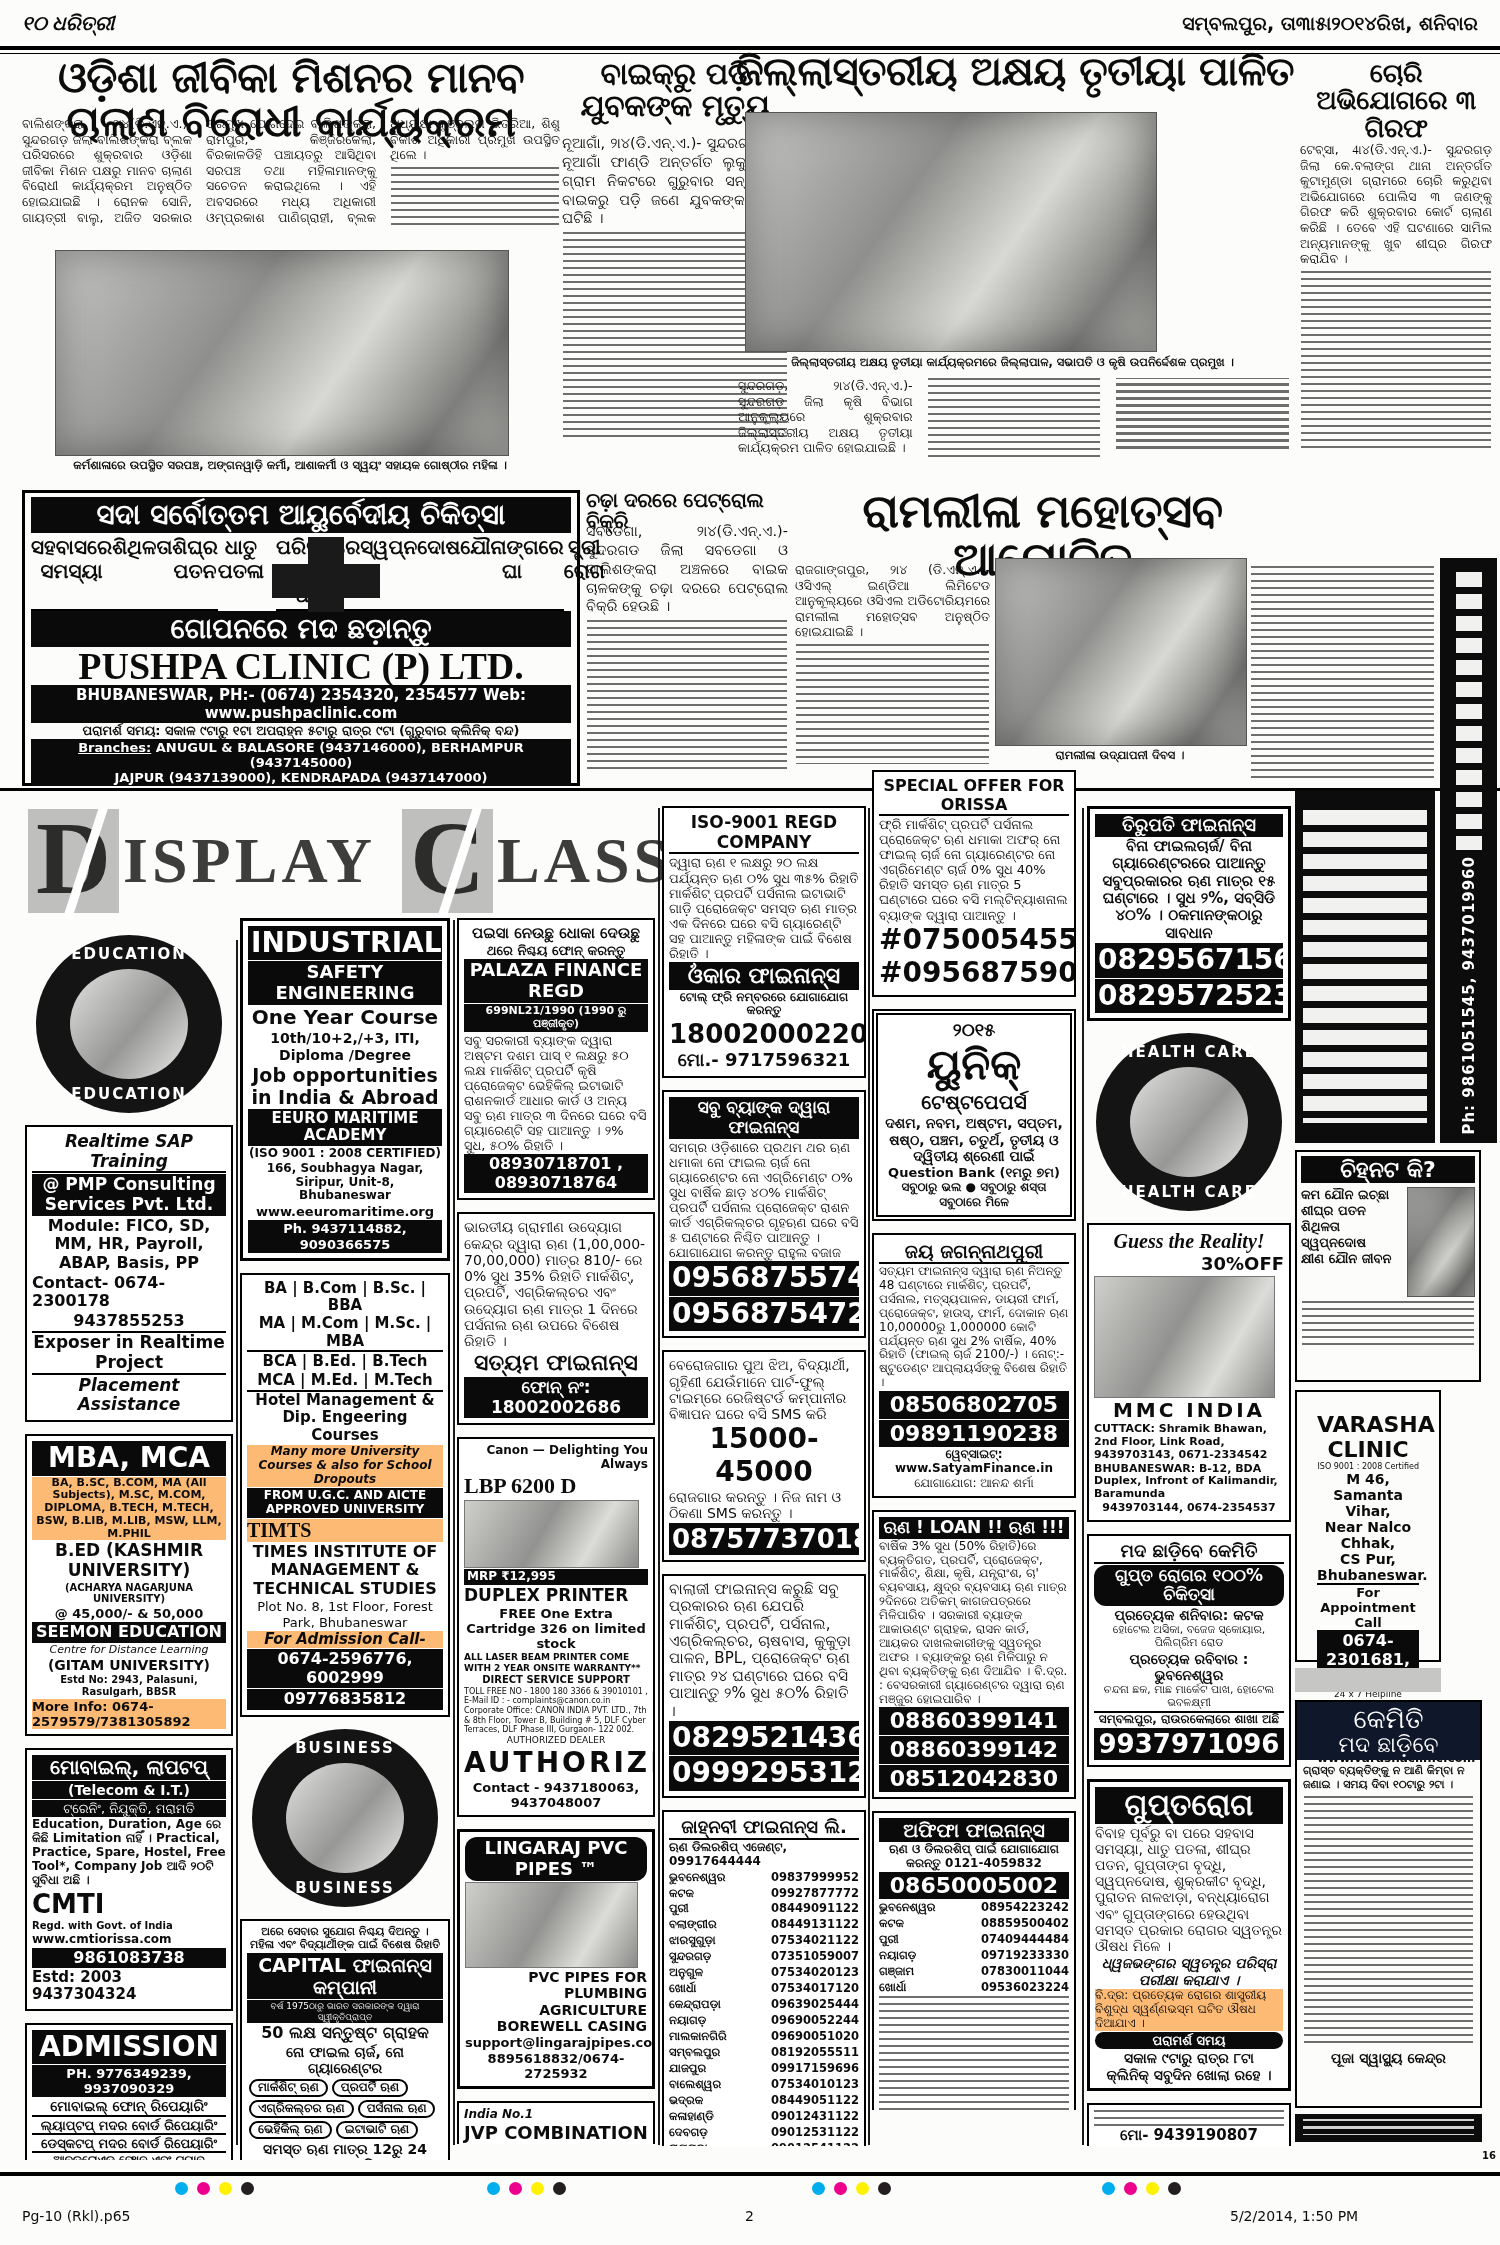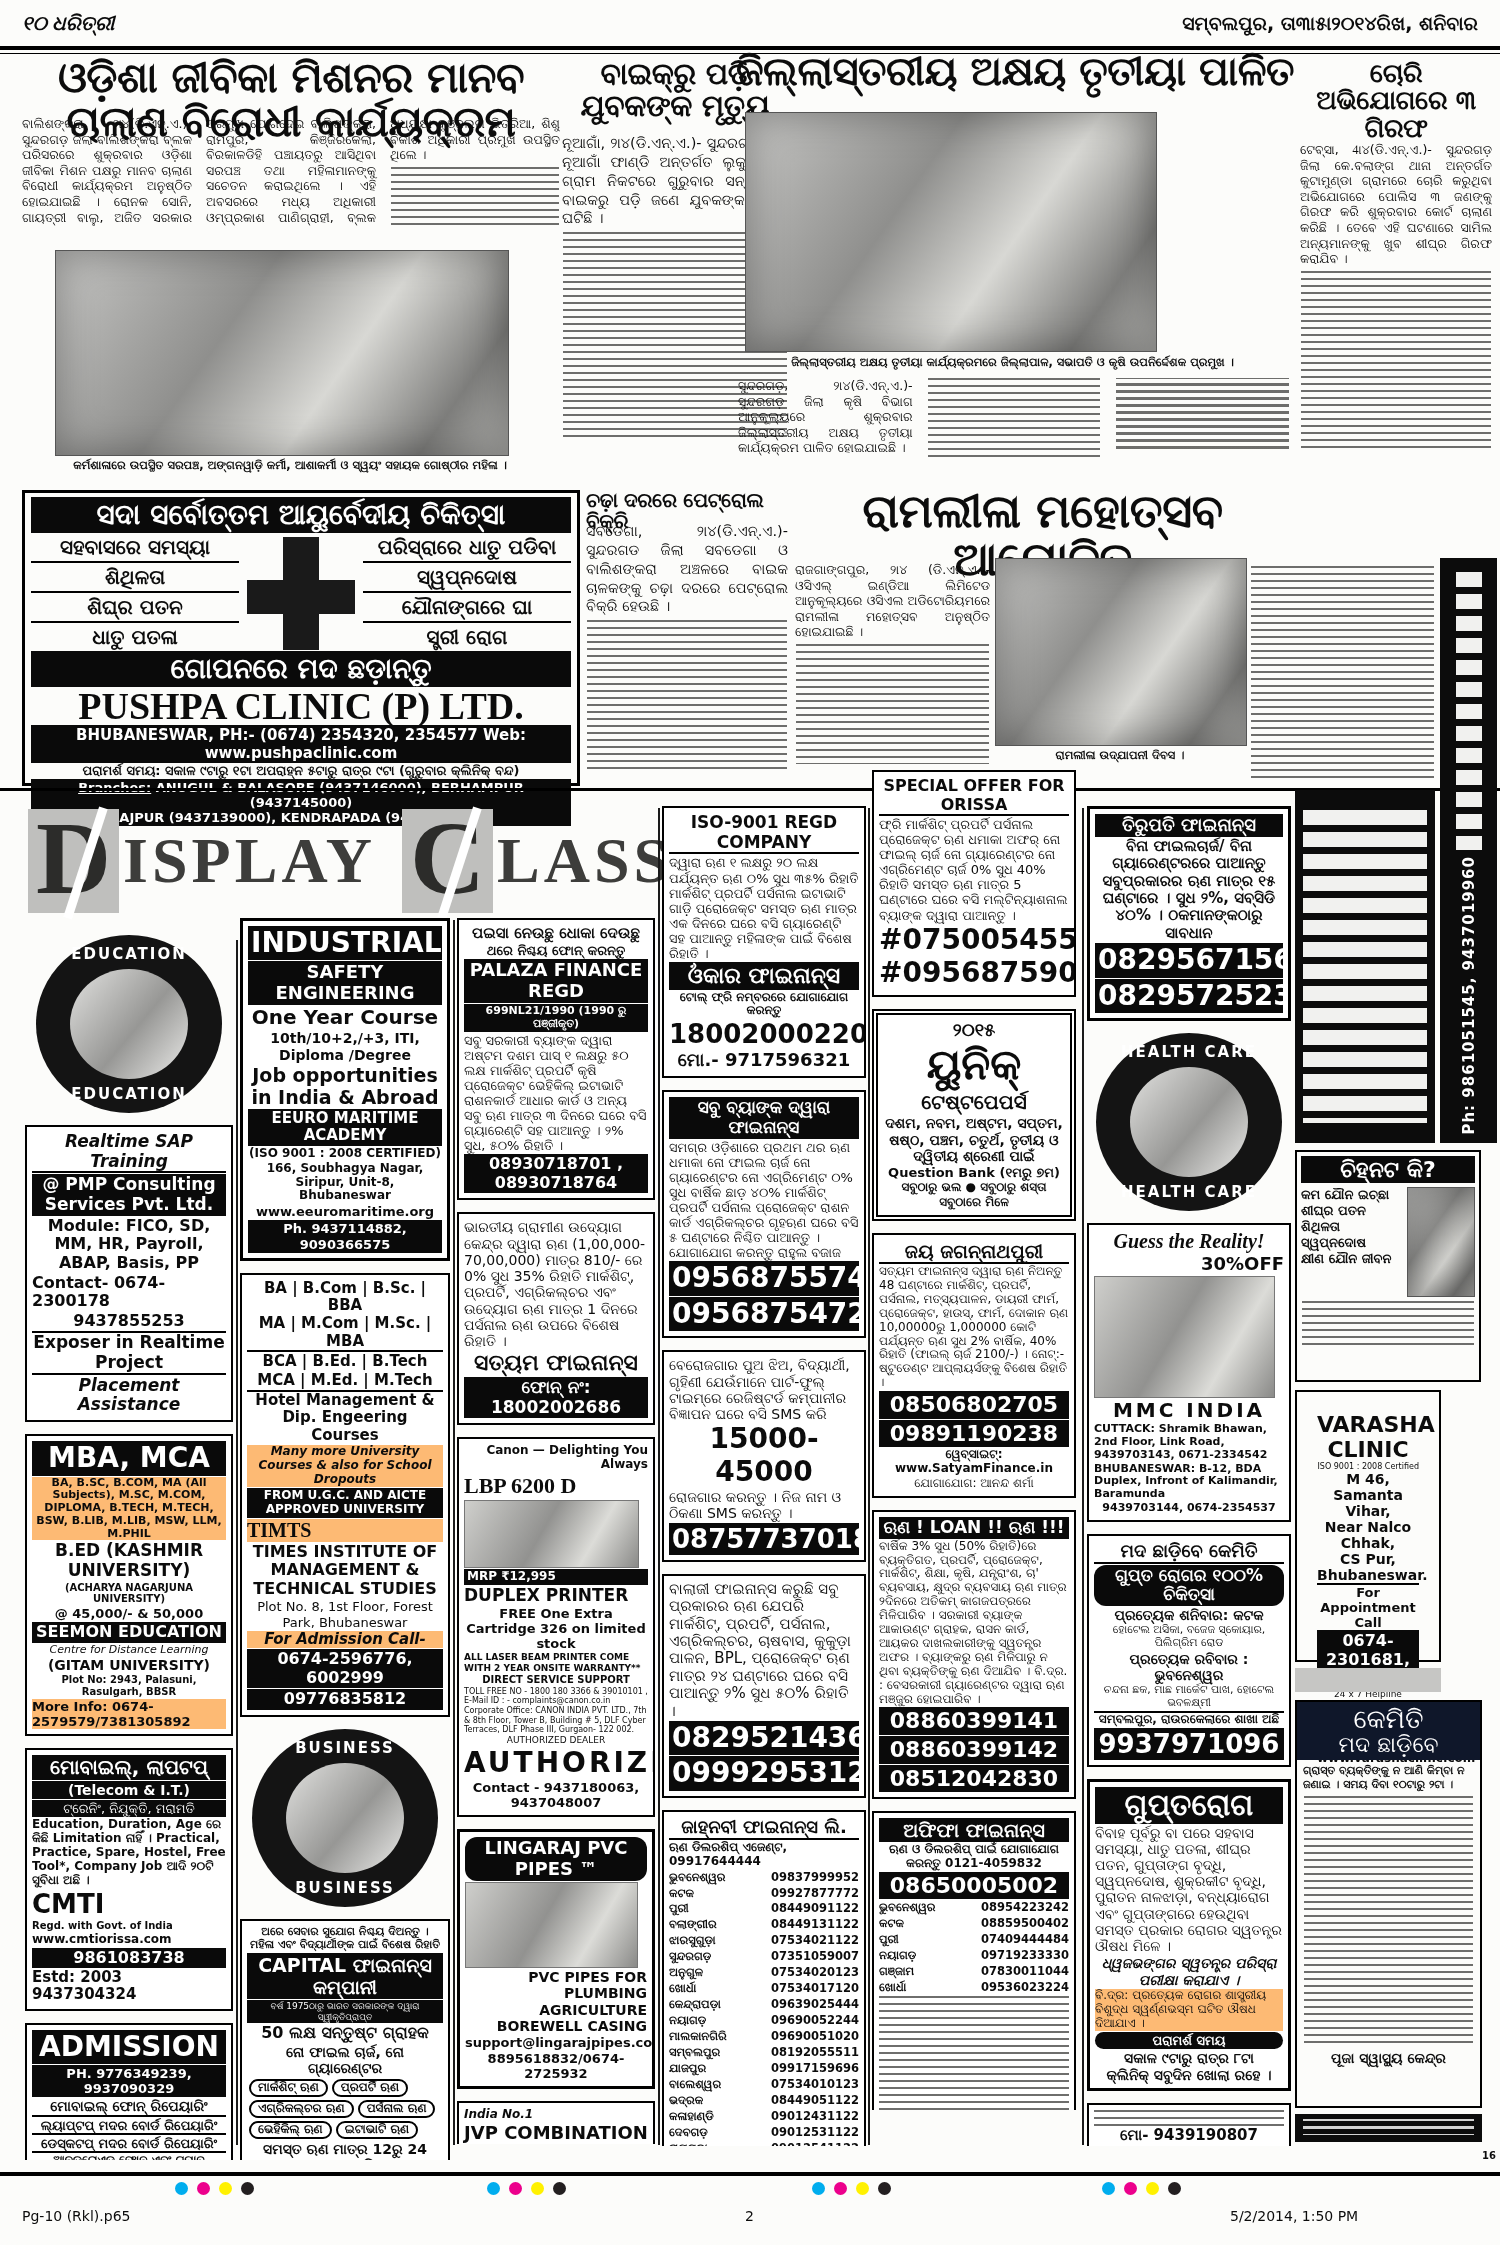--- a/index.html
+++ b/index.html
@@ -33,21 +33,21 @@
   .photo{background:linear-gradient(125deg,#c6c6c4,#8f8f8d 38%,#d8d8d4 62%,#7e7e7c 85%,#b5b5b2);
          border:1px solid #555;box-shadow:inset 0 0 40px rgba(0,0,0,.35)}
   .fake{background:repeating-linear-gradient(to bottom,#4a4a48 0 2.2px,transparent 2.2px 7px);
         opacity:.8;margin:4px 1px}
   .fakew{background:repeating-linear-gradient(to bottom,#e9e9e9 0 2.2px,transparent 2.2px 7.5px);opacity:.9}
   .cols3{column-count:3;column-gap:14px}
   
   #pushpa{left:22px;top:490px;width:558px;height:296px;border:3px solid #000;box-sizing:border-box;
           padding:4px 6px;display:flex;flex-direction:column}
   .pushrow{display:flex;flex:1;align-items:stretch}
-  .pushcol{flex:1;display:flex;flex-direction:column;justify-content:flex-start}
+  .pushcol{flex:1;display:flex;justify-content:flex-start}
   .pitem{font-size:20px;font-weight:bold;text-align:center;border-bottom:2px solid #000;padding:2px 0}
   .pitem:last-child{border-bottom:none}
   #cross{width:112px;position:relative;margin:0 6px}
   #cross:before,#cross:after{content:"";position:absolute;background:#1a1a1a}
   #cross:before{left:38px;top:4px;width:36px;height:96%}
   #cross:after{left:2px;top:40%;width:108px;height:34px}
   
   #clsrule{left:0;top:788px;width:1500px;height:3px;background:#000}
   #clshead{left:28px;top:795px;width:632px;height:132px;display:flex;align-items:center;
            font-family:"Liberation Serif","DejaVu Serif",serif;color:#3d3d3b}
@@ -207,21 +207,21 @@
       </div>
       <div class="ad ">
         <div class="inv cen b f24">MBA, MCA</div>
         <div class="gb cen b f11">BA, B.SC, B.COM, MA (All Subjects), M.SC, M.COM, DIPLOMA, B.TECH, M.TECH, BSW, B.LIB, M.LIB, MSW, LLM, M.PHIL</div>
         <div class="cen b f17">B.ED (KASHMIR UNIVERSITY)</div>
         <div class="cen b f10">(ACHARYA NAGARJUNA UNIVERSITY)</div>
         <div class="cen b f13">@ 45,000/- &amp; 50,000</div>
         <div class="inv cen b f16">SEEMON EDUCATION</div>
         <div class="cen it f11">Centre for Distance Learning</div>
         <div class="cen b f14">(GITAM UNIVERSITY)</div>
-        <div class="cen b f10">Plot No: 2943, Palasuni, Rasulgarh, BBSR</div>
+        <div class="cen b f10">Estd No: 2943, Palasuni, Rasulgarh, BBSR</div>
         <div class="gb b f13">More Info: 0674-2579579/7381305892</div>
       </div>
       <div class="ad ">
         <div class="inv cen b f20">ମୋବାଇଲ୍, ଲାପଟପ୍</div>
         <div class="inv cen b f14">(Telecom &amp; I.T.)</div>
         <div class="inv cen f13">ଟ୍ରେନିଂ, ନିଯୁକ୍ତି, ମରାମତି</div>
         <div class="b f12">Education, Duration, Age ରେ କିଛି Limitation ନାହିଁ । Practical, Practice, Spare, Hostel, Free Tool*, Company Job ଆଦି ୨୦ଟି ସୁବିଧା ଅଛି ।</div>
         <div class="b f26">CMTI</div>
         <div class="b f10">Regd. with Govt. of India</div>
         <div class="b f12">www.cmtiorissa.com</div>

